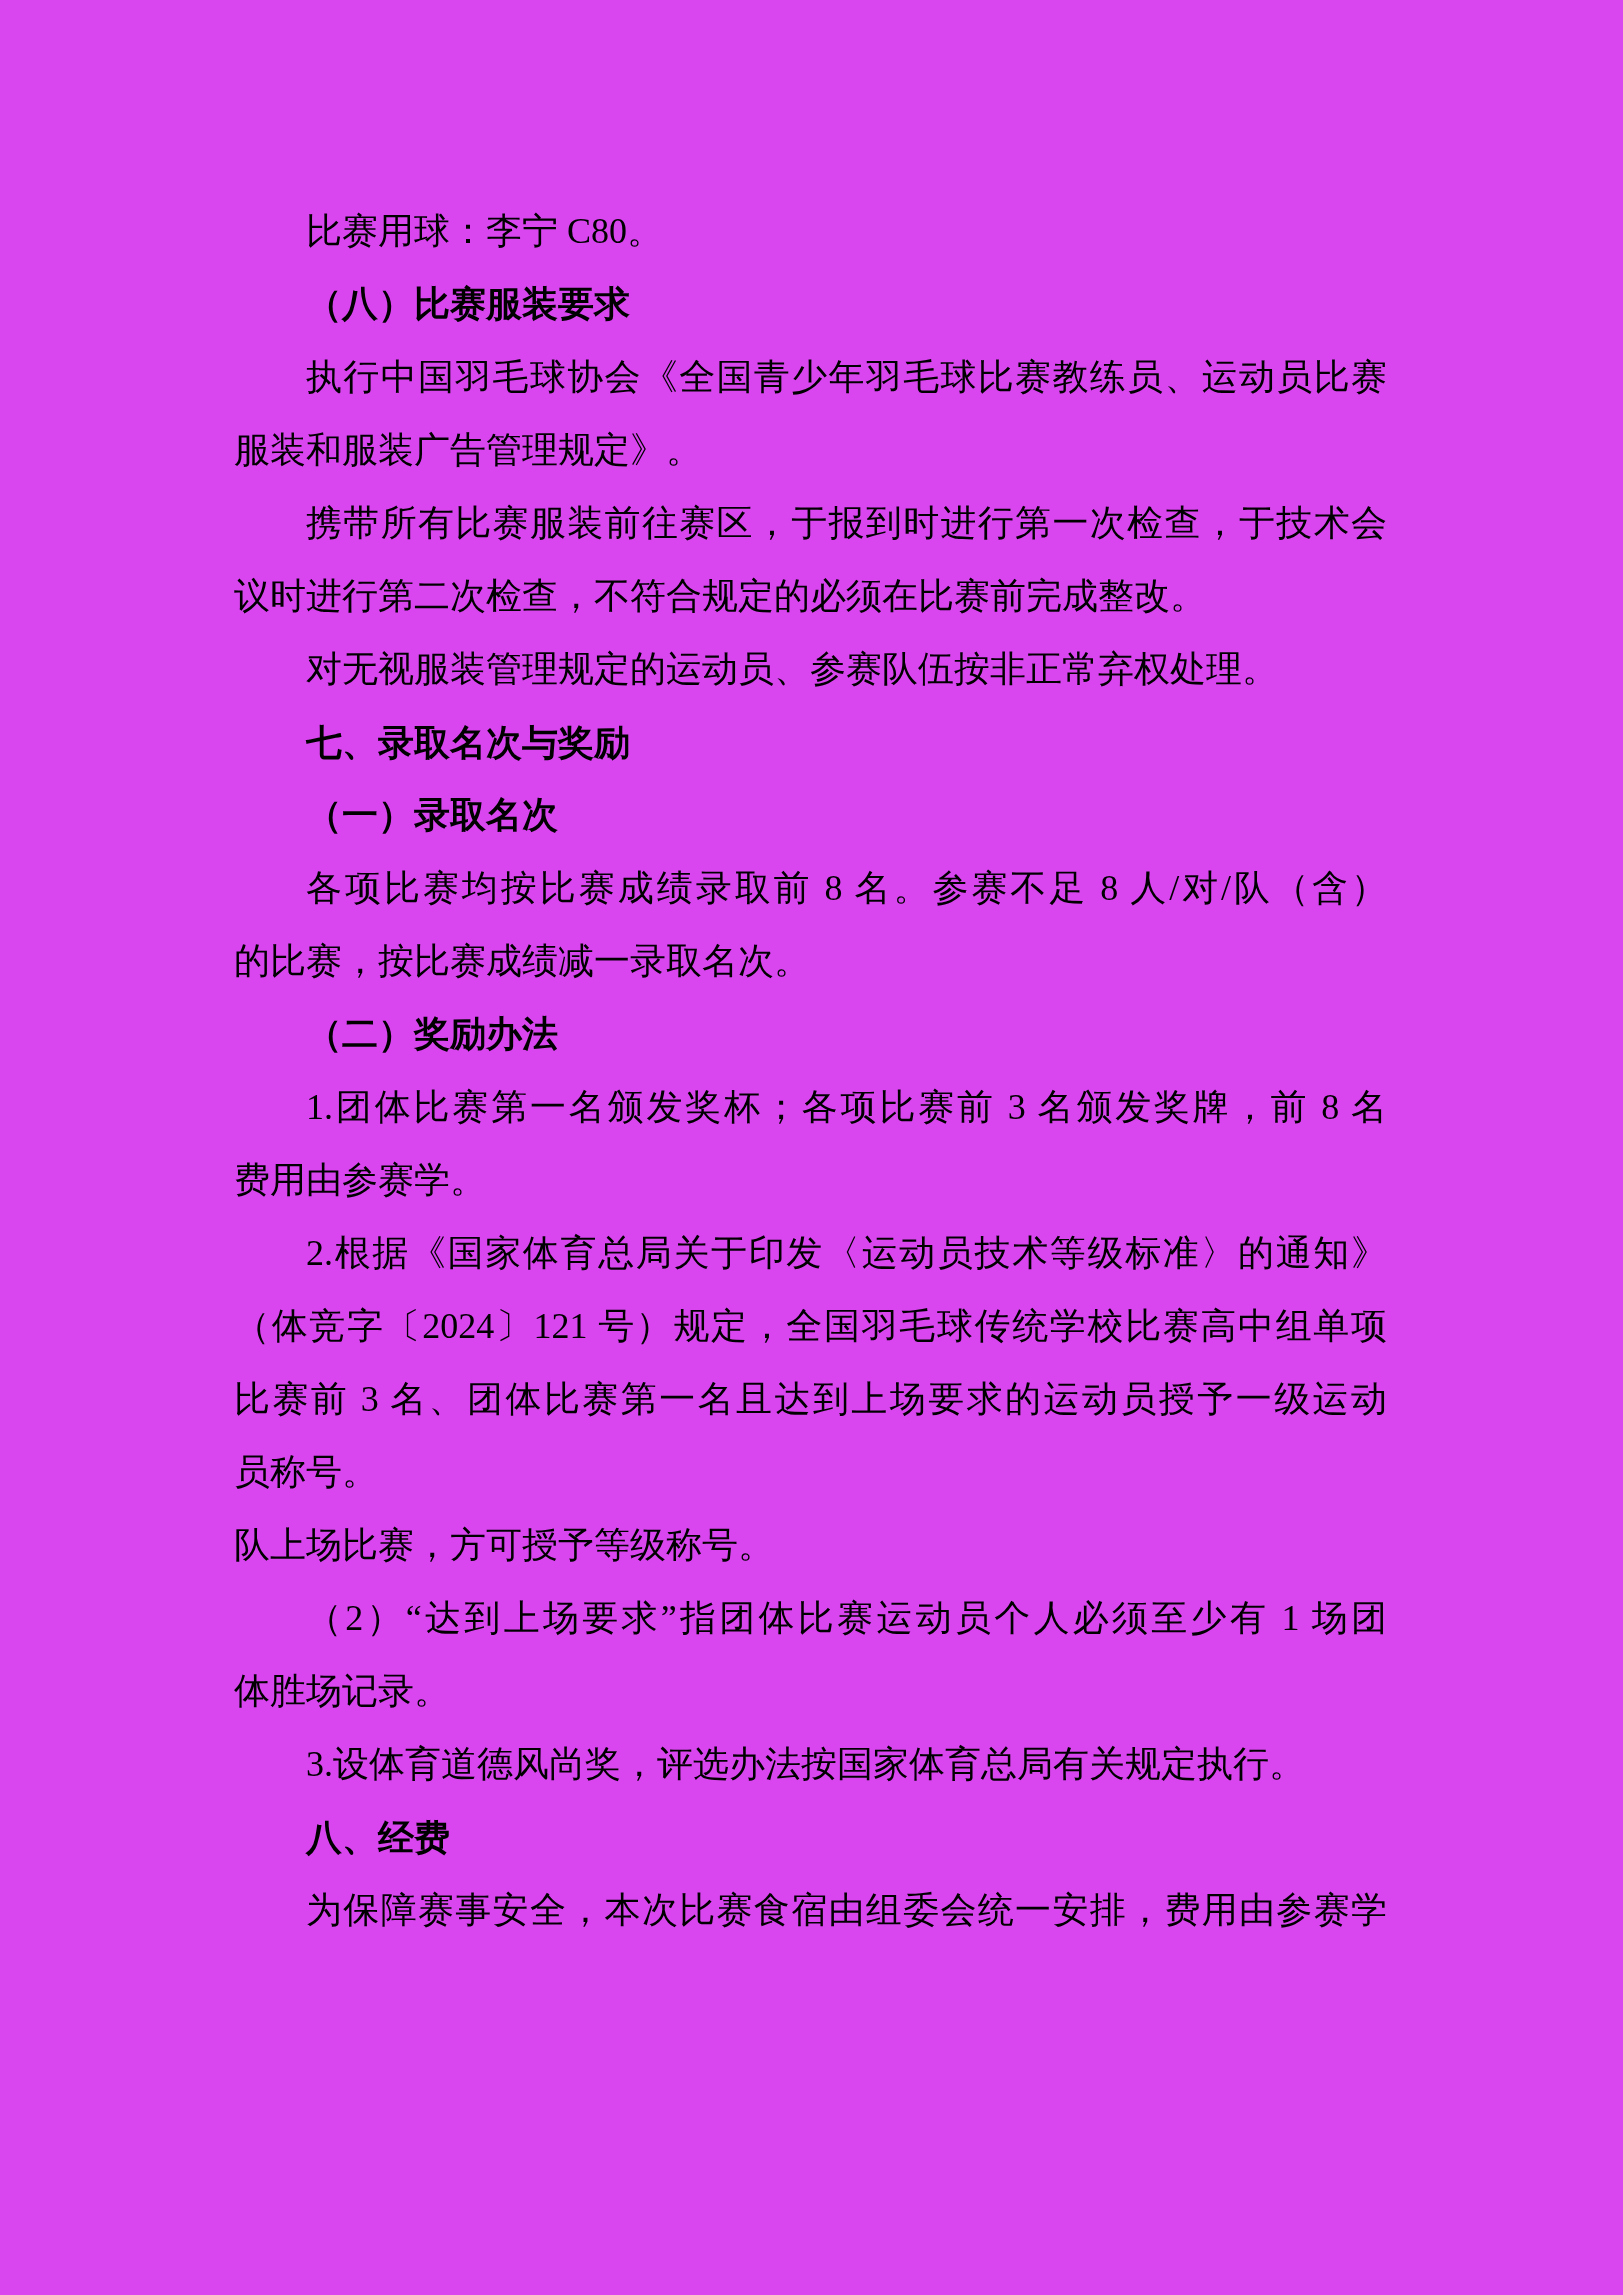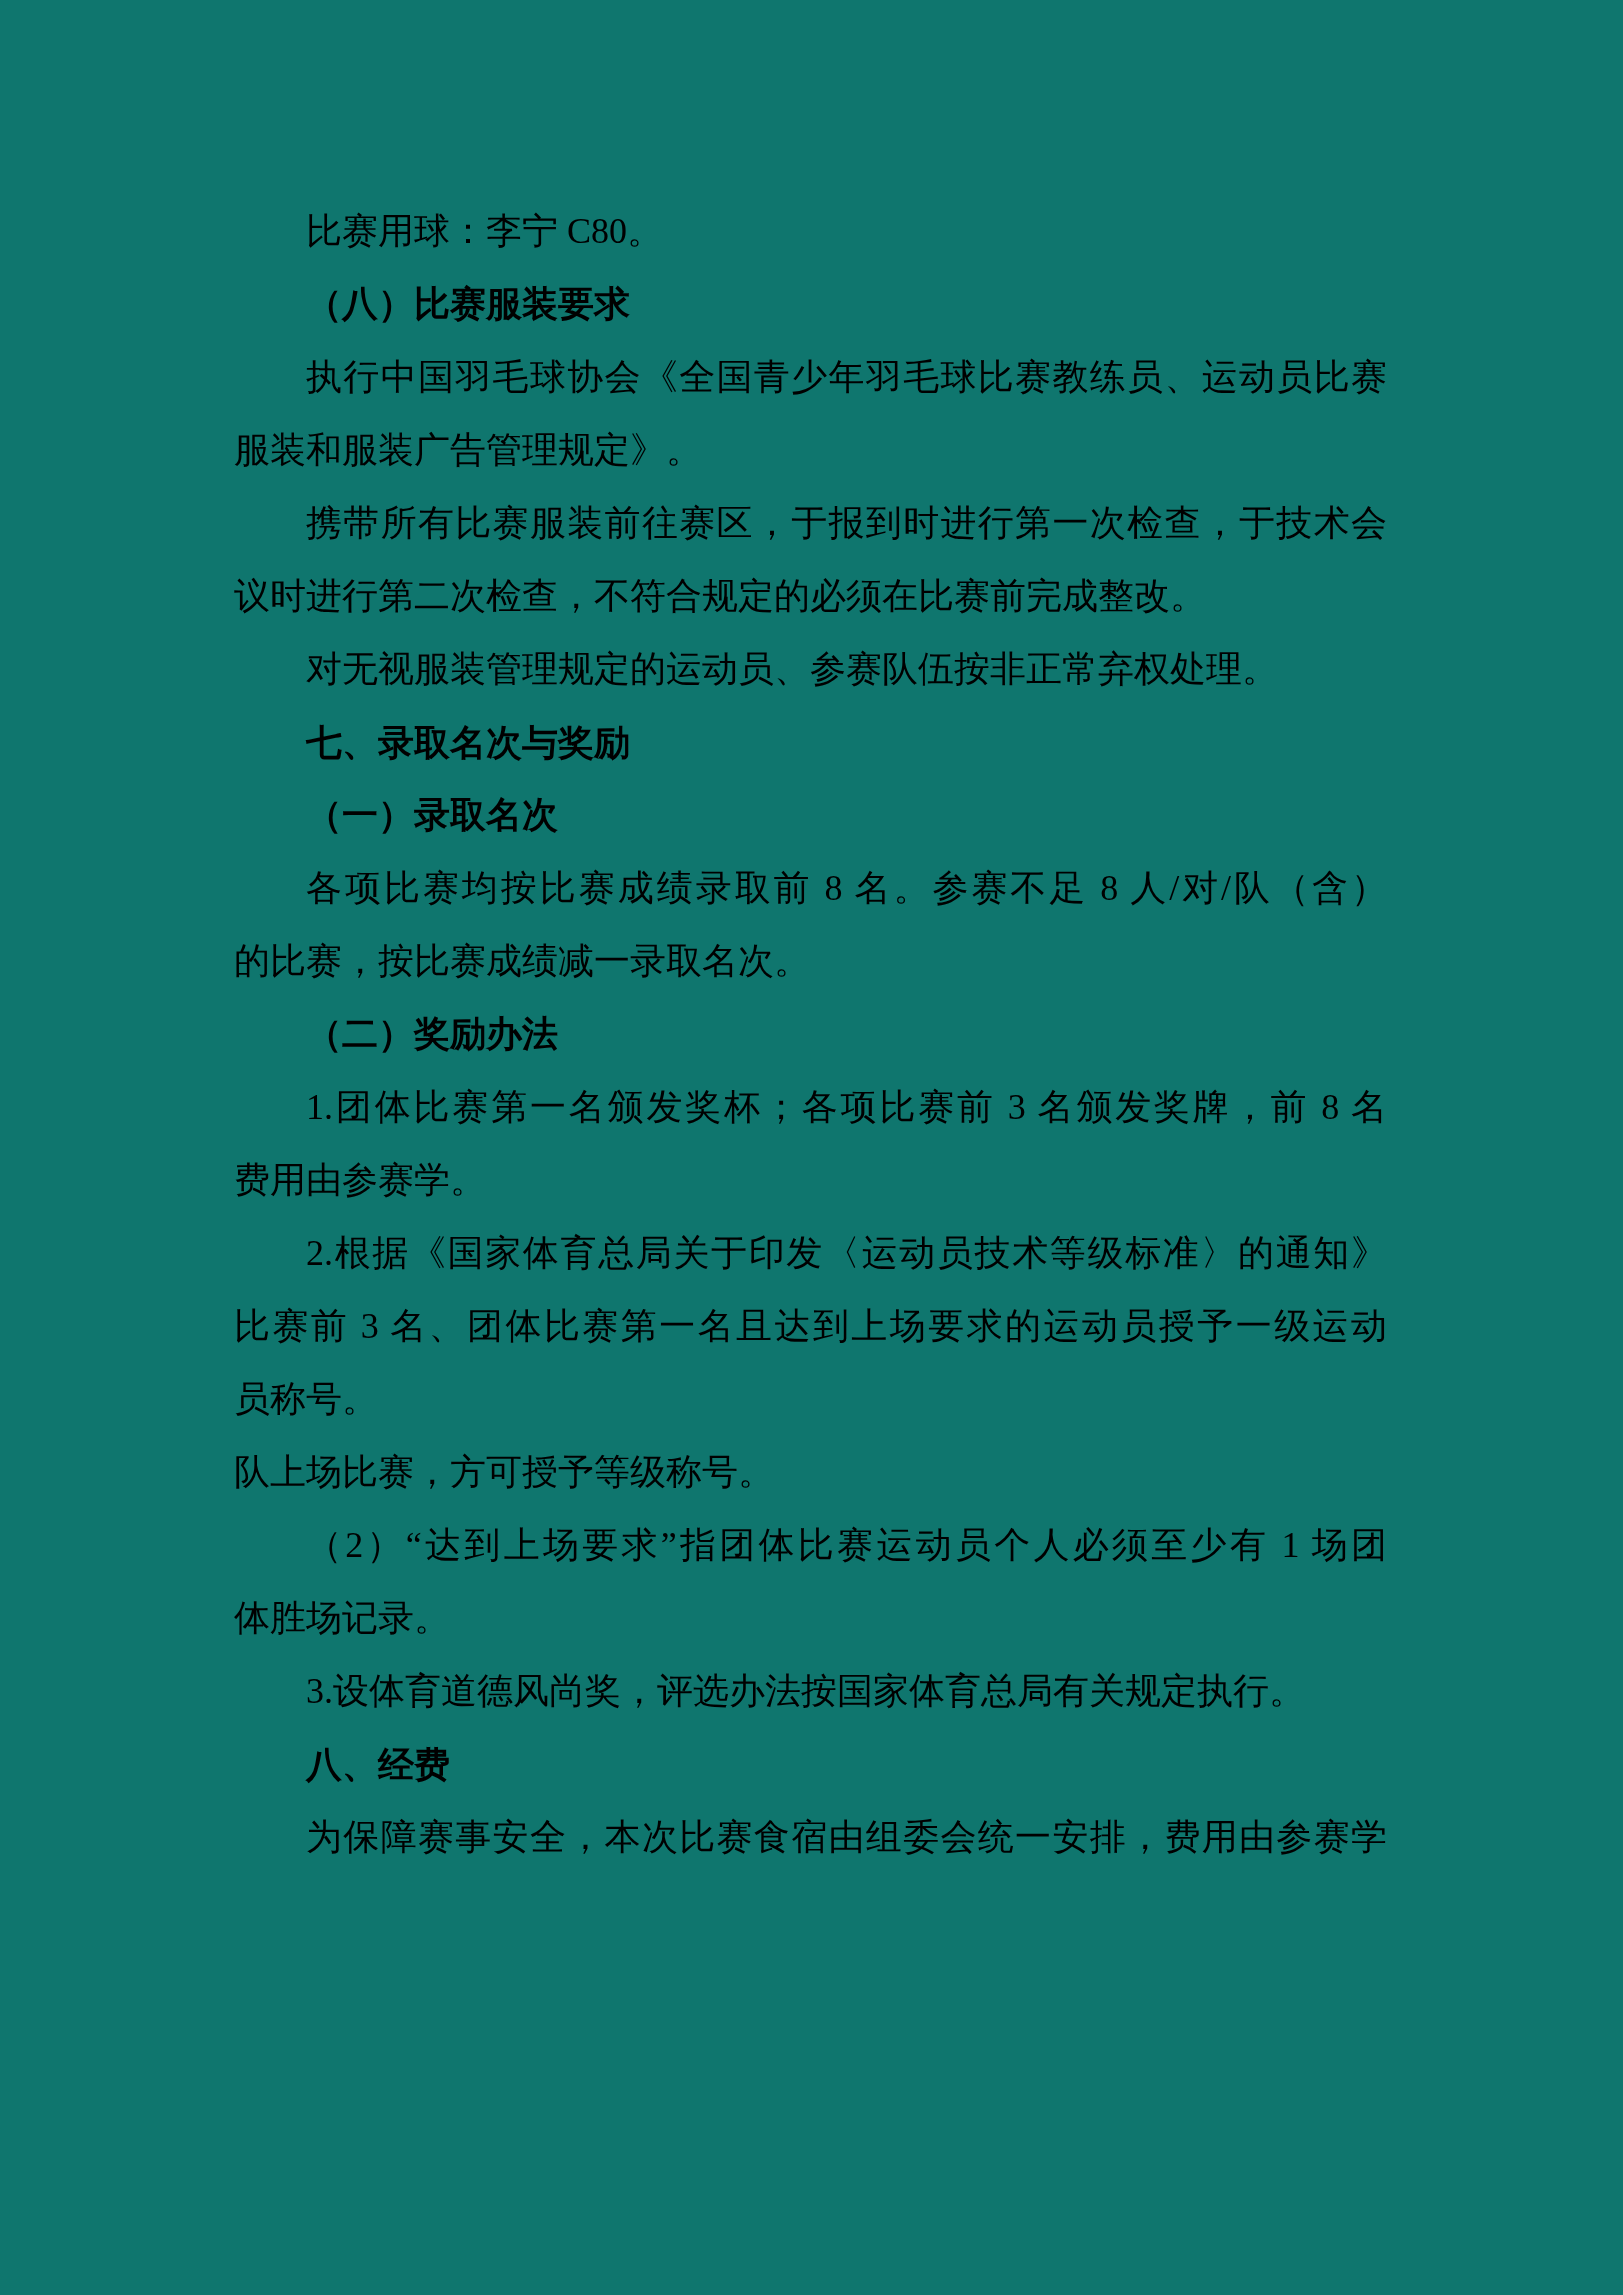--- a/index.html
+++ b/index.html
@@ -4,21 +4,21 @@
 <style>
   html, body {
     margin: 0;
     padding: 0;
     background: #ffffff;
   }
   .page {
     position: relative;
     width: 1623px;
     height: 2295px;
-    background: #0f766e;
+    background: #d946ef;
     overflow: hidden;
   }
   .content {
     position: absolute;
     left: 234px;
     top: 195px;
     width: 1153px;
     color: #000000;
     font-family: "Liberation Serif", "DejaVu Serif", serif;
   }
@@ -60,20 +60,21 @@
     <div class="line">议时进行第二次检查，不符合规定的必须在比赛前完成整改。</div>
     <div class="line indent">对无视服装管理规定的运动员、参赛队伍按非正常弃权处理。</div>
     <div class="line indent h-main">七、录取名次与奖励</div>
     <div class="line indent h-sub">（一）录取名次</div>
     <div class="line indent justify">各项比赛均按比赛成绩录取前 8 名。参赛不足 8 人/对/队（含）</div>
     <div class="line">的比赛，按比赛成绩减一录取名次。</div>
     <div class="line indent h-sub">（二）奖励办法</div>
     <div class="line indent justify">1.团体比赛第一名颁发奖杯；各项比赛前 3 名颁发奖牌，前 8 名</div>
     <div class="line">费用由参赛学。</div>
     <div class="line indent justify">2.根据《国家体育总局关于印发〈运动员技术等级标准〉的通知》</div>
+    <div class="line justify">（体竞字〔2024〕121 号）规定，全国羽毛球传统学校比赛高中组单项</div>
     <div class="line justify">比赛前 3 名、团体比赛第一名且达到上场要求的运动员授予一级运动</div>
     <div class="line">员称号。</div>
     <div class="line">队上场比赛，方可授予等级称号。</div>
     <div class="line indent justify">（2）“达到上场要求”指团体比赛运动员个人必须至少有 1 场团</div>
     <div class="line">体胜场记录。</div>
     <div class="line indent">3.设体育道德风尚奖，评选办法按国家体育总局有关规定执行。</div>
     <div class="line indent h-main">八、经费</div>
     <div class="line indent justify">为保障赛事安全，本次比赛食宿由组委会统一安排，费用由参赛学</div>
   </div>
 </div>

